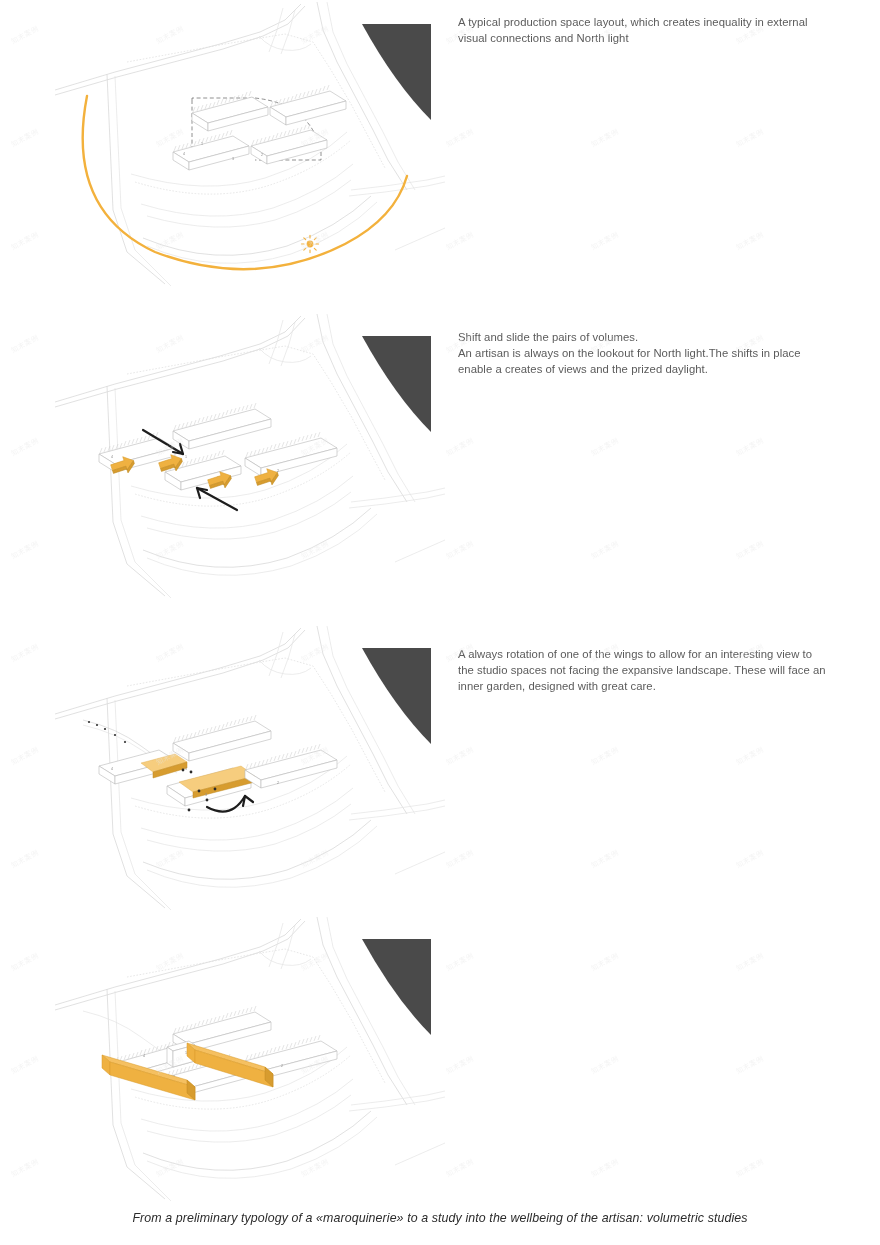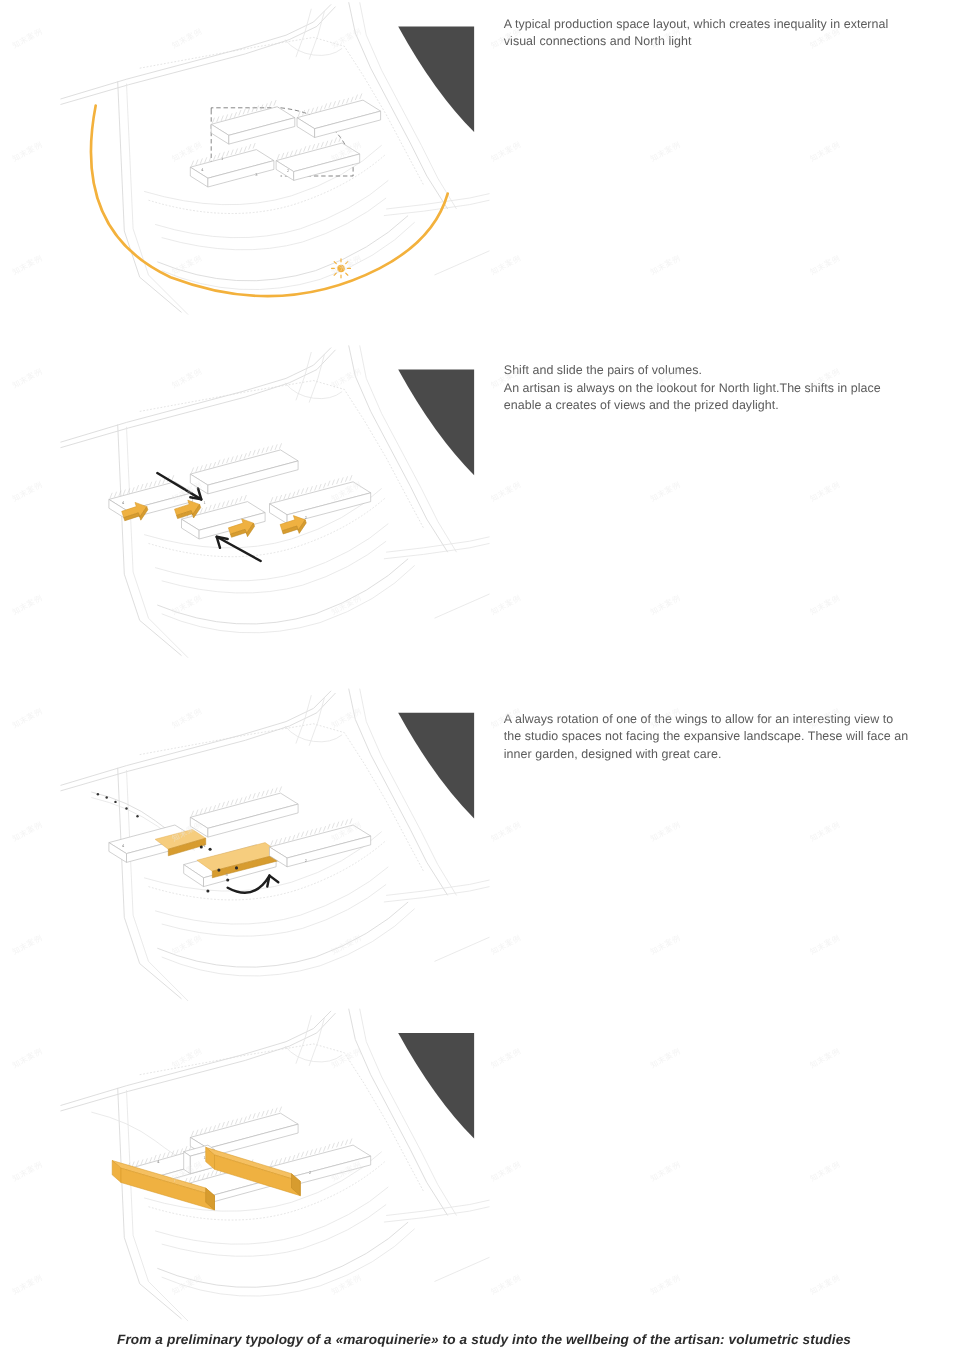--- a/index.html
+++ b/index.html
@@ -84,21 +84,21 @@
   .panel-text p { margin: 0; }
 
   
   .caption {
     position: absolute;
     left: 0;
     top: 1211px;
     width: 880px;
     text-align: center;
     font-style: italic;
-    font-weight: bold;
+    font-weight: normal;
     font-size: 12.4px;
     color: #2b2b2b;
     letter-spacing: 0.1px;
     z-index: 6;
   }
 
   
   .rd      { fill: none; stroke: #d9d9d9; stroke-width: 0.8; }
   .rd-soft { fill: none; stroke: #e4e4e4; stroke-width: 0.7; }
   .rd-dot  { fill: none; stroke: #dcdcdc; stroke-width: 0.7; stroke-dasharray: 1.6 1.6; }

